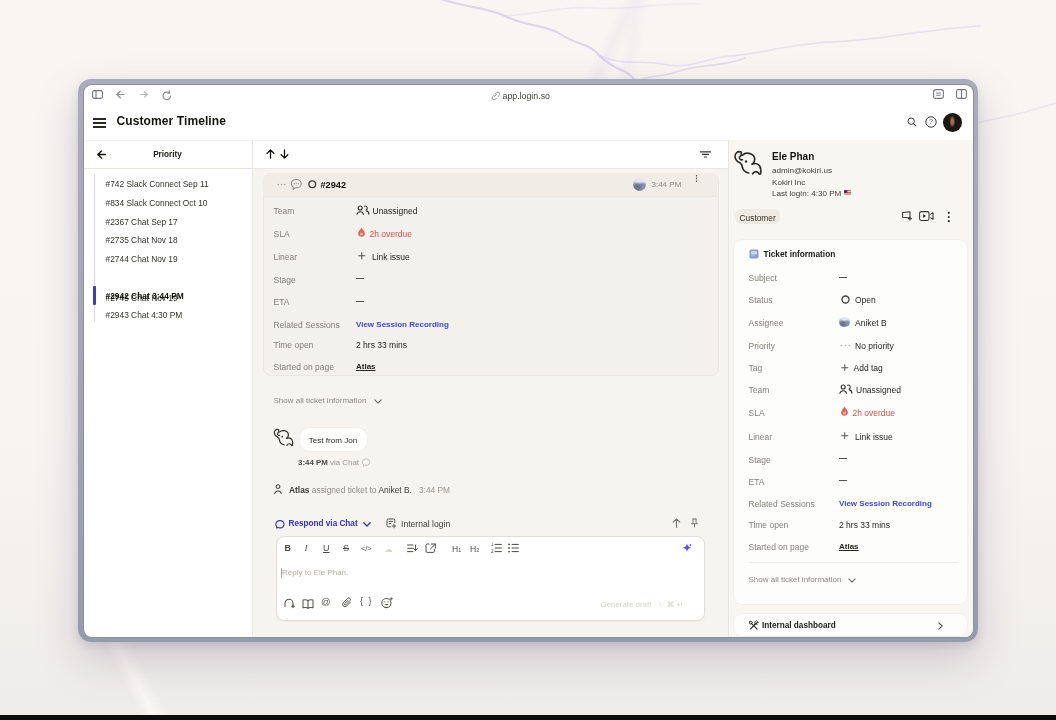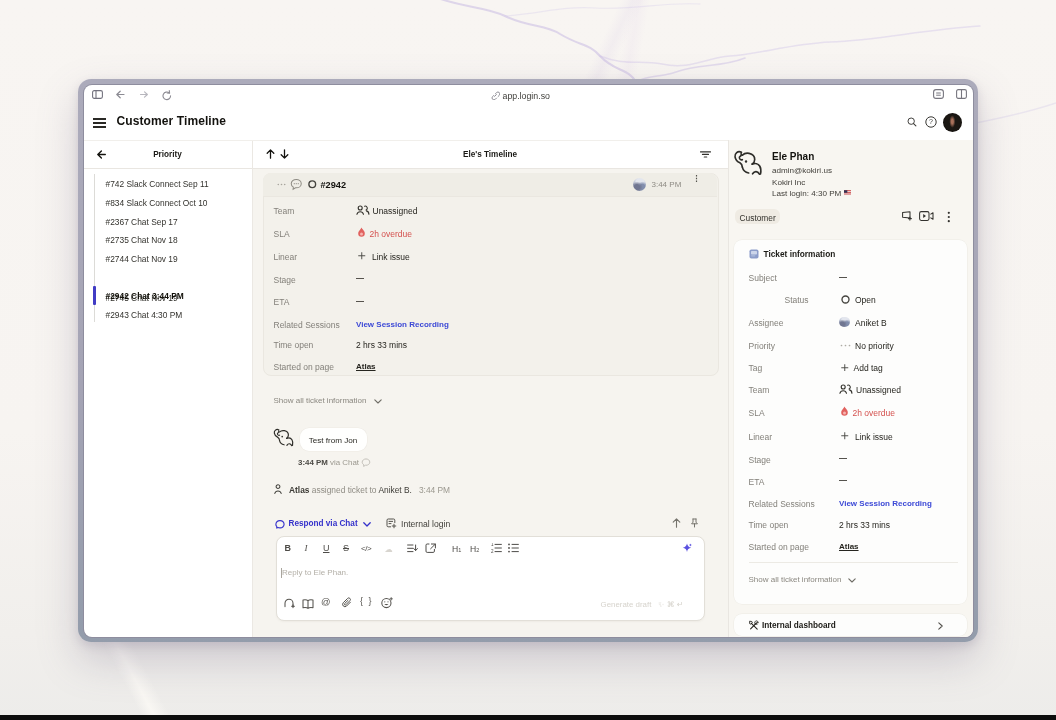--- a/index.html
+++ b/index.html
@@ -88,21 +88,20 @@
       <svg class="abs" style="left:13px;top:65.5px;" width="9" height="9" viewBox="0 0 9 9">
         <path d="M8.3 4.5 H1 M4.4 0.9 L0.8 4.5 L4.4 8.1" fill="none" stroke="#13120e" stroke-width="1.35" stroke-linecap="round" stroke-linejoin="round"></path>
       </svg>
       <div class="abs" style="left:0;top:65px;width:168px;text-align:center;font-size:8.2px;font-weight:bold;color:#1b1a16;">Priority</div>
       <svg class="abs" style="left:182.5px;top:64.5px;" width="9" height="10" viewBox="0 0 9 10">
         <path d="M4.5 9.2 V1 M1.2 4.2 L4.5 0.9 L7.8 4.2" fill="none" stroke="#13120e" stroke-width="1.3" stroke-linecap="round" stroke-linejoin="round"></path>
       </svg>
       <svg class="abs" style="left:196.5px;top:64.5px;" width="9" height="10" viewBox="0 0 9 10">
         <path d="M4.5 0.8 V9 M1.2 5.8 L4.5 9.1 L7.8 5.8" fill="none" stroke="#13120e" stroke-width="1.3" stroke-linecap="round" stroke-linejoin="round"></path>
       </svg>
-      <div class="abs" style="left:168px;top:65px;width:477px;text-align:center;font-size:8.2px;font-weight:bold;color:#1b1a16;">Ele's Timeline</div>
       <svg class="abs" style="left:616.5px;top:66px;" width="11" height="7" viewBox="0 0 11 7">
         <line x1="0.5" y1="0.8" x2="10.5" y2="0.8" stroke="#33322e" stroke-width="1.2" stroke-linecap="round"></line>
         <line x1="2.5" y1="3.4" x2="8.5" y2="3.4" stroke="#33322e" stroke-width="1.2" stroke-linecap="round"></line>
         <line x1="4.3" y1="6" x2="6.7" y2="6" stroke="#33322e" stroke-width="1.2" stroke-linecap="round"></line>
       </svg>
       <div class="abs" style="left:0;top:83px;width:645px;height:1px;background:#e9e6e1;"></div>
       <div class="abs" style="left:168px;top:55.5px;width:1px;height:497px;background:#ebe8e3;"></div>
 
       <div class="abs" style="left:0;top:55px;width:889px;height:1px;background:#f1efeb;"></div>
 
@@ -324,21 +323,21 @@
       <svg class="abs" style="left:665px;top:164px;" width="10" height="10" viewBox="0 0 10 10">
         <rect x="0.5" y="0.5" width="9" height="9" rx="1.8" fill="#8b9cc9"></rect>
         <rect x="2" y="2" width="6" height="3.4" rx="0.7" fill="#ccd5ea"></rect>
         <rect x="2" y="6.2" width="4.4" height="1.3" rx="0.65" fill="#aebcdc"></rect>
       </svg>
       <div class="abs" style="left:680px;top:164.5px;font-size:8.3px;font-weight:bold;color:#1b1a15;">Ticket information</div>
 
       <div class="abs lbl" style="left:665px;top:188.5px;">Subject</div>
       <div class="abs" style="left:755.5px;top:192px;width:8px;height:1.2px;background:#55534d;"></div>
 
-      <div class="abs lbl" style="left:701px;top:210.5px;">Status</div>
+      <div class="abs lbl" style="left:665px;top:210.5px;">Status</div>
       <svg class="abs" style="left:757px;top:210px;" width="9" height="9" viewBox="0 0 9 9">
         <circle cx="4.5" cy="4.5" r="3.5" fill="none" stroke="#44433e" stroke-width="1.35"></circle>
       </svg>
       <div class="abs d7" style="left:771.5px;top:210.5px;">Open</div>
 
       <div class="abs lbl" style="left:665px;top:233.5px;">Assignee</div>
       <div class="abs" style="left:755.5px;top:232px;width:10.5px;height:10.5px;border-radius:50%;background:
         radial-gradient(circle at 30% 72%,#707691 0 22%,rgba(0,0,0,0) 45%),
         radial-gradient(circle at 72% 68%,#828ead 0 20%,rgba(0,0,0,0) 42%),
         radial-gradient(circle at 55% 30%,#e3e6ee 0 35%,#b5bdcf 60%,#9aa3b8 100%);"></div>

